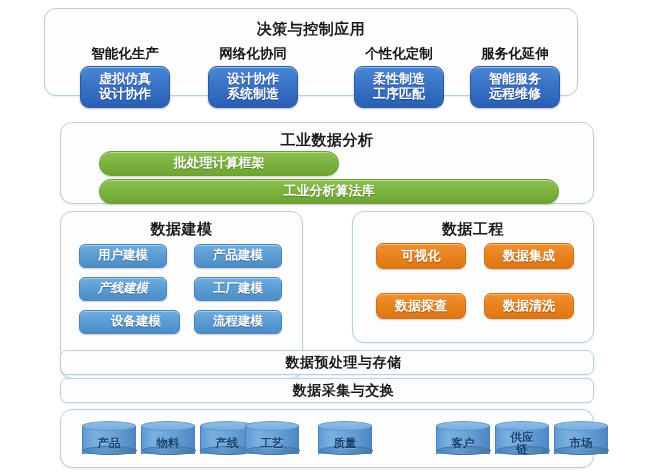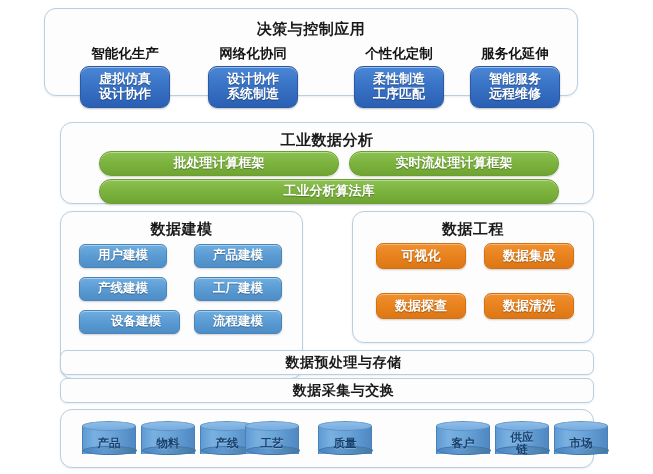--- a/index.html
+++ b/index.html
@@ -254,29 +254,28 @@
       <div class="blue-chip">
         <div>智能服务</div>
         <div>远程维修</div>
       </div>
     </div>
   </div>
 
   <div class="panel" id="panel-analysis">
     <div class="panel-title" id="analysis-title">工业数据分析</div>
     <div class="green-chip" id="chip-batch">批处理计算框架</div>
-    <div class="green-chip" id="chip-stream">实时流处理计算框架</div>
     <div class="green-chip" id="chip-algo">工业分析算法库</div>
   </div>
 
   <div class="panel" id="panel-modeling">
     <div class="panel-title" id="modeling-title">数据建模</div>
     <div class="lblue-chip" style="left:18px;  top:32px;">用户建模</div>
     <div class="lblue-chip" style="left:133px; top:32px;">产品建模</div>
-    <div class="lblue-chip" style="left:18px;  top:65px;">产线建模</div>
+    <div class="lblue-chip" style="left:18px;  top:65px;font-style:italic;">产线建模</div>
     <div class="lblue-chip" style="left:133px; top:65px;">工厂建模</div>
     <div class="lblue-chip" style="left:18px;  top:98px;padding-left:13px;">设备建模</div>
     <div class="lblue-chip" style="left:133px; top:98px;">流程建模</div>
   </div>
 
   <div class="panel" id="panel-engineering">
     <div class="panel-title" id="engineering-title">数据工程</div>
     <div class="orange-chip" style="left:23px;  top:31px;">可视化</div>
     <div class="orange-chip" style="left:131px; top:31px;">数据集成</div>
     <div class="orange-chip" style="left:23px;  top:81px;">数据探查</div>

